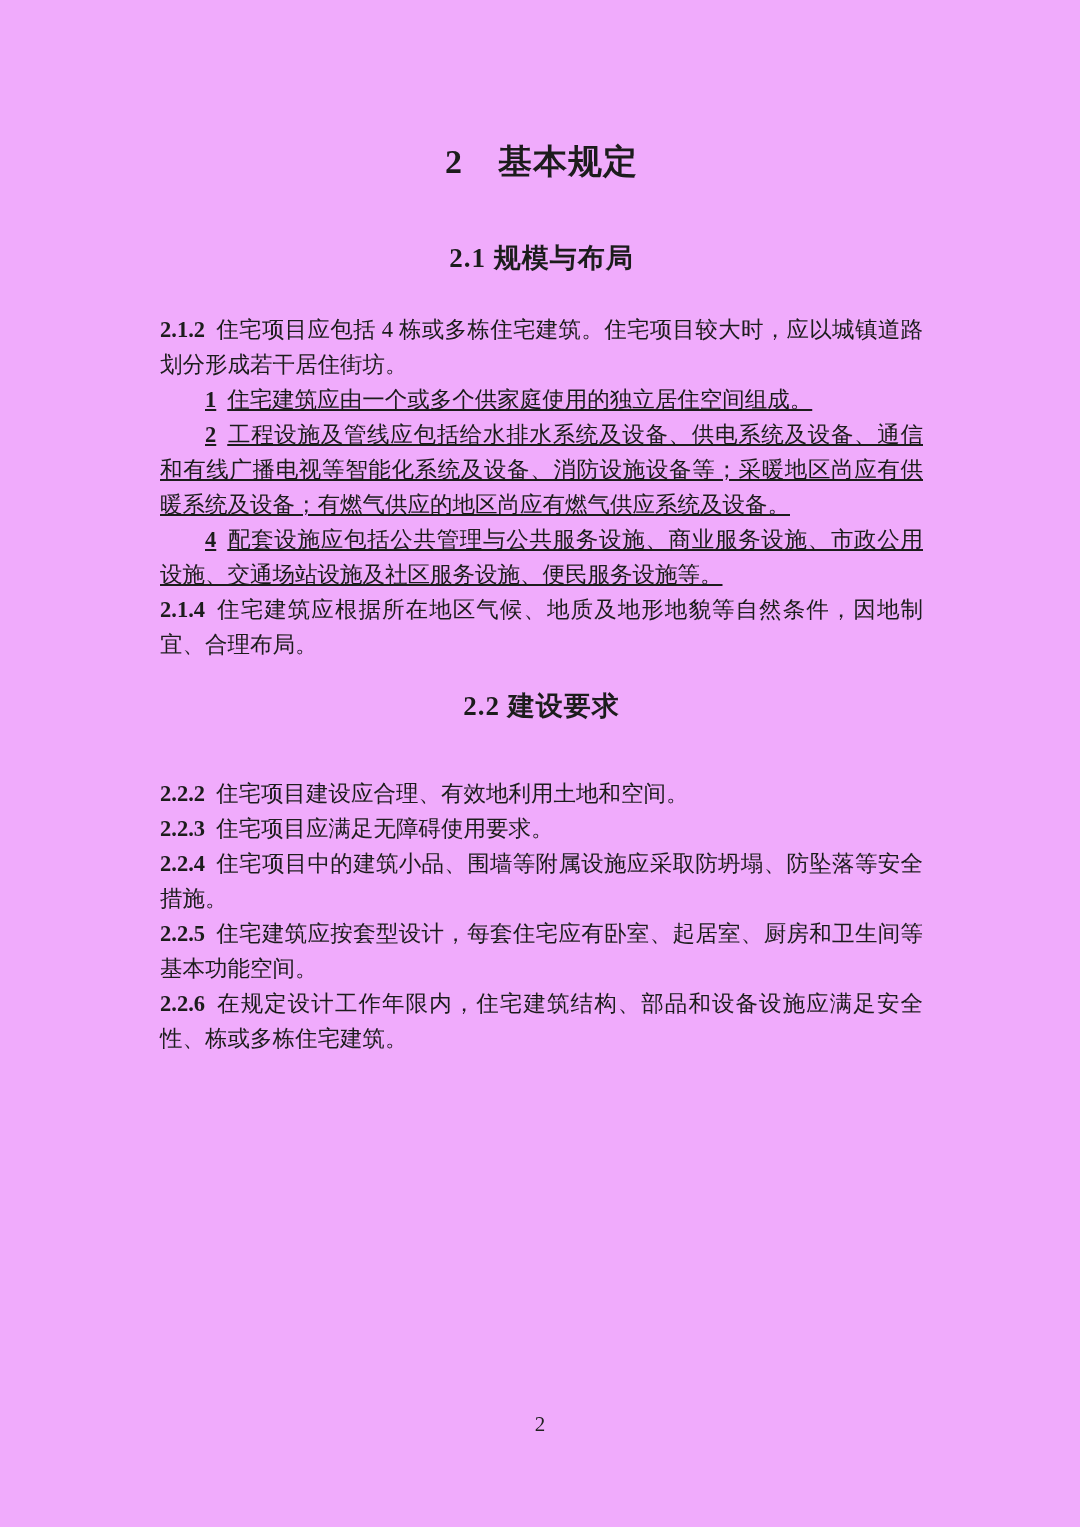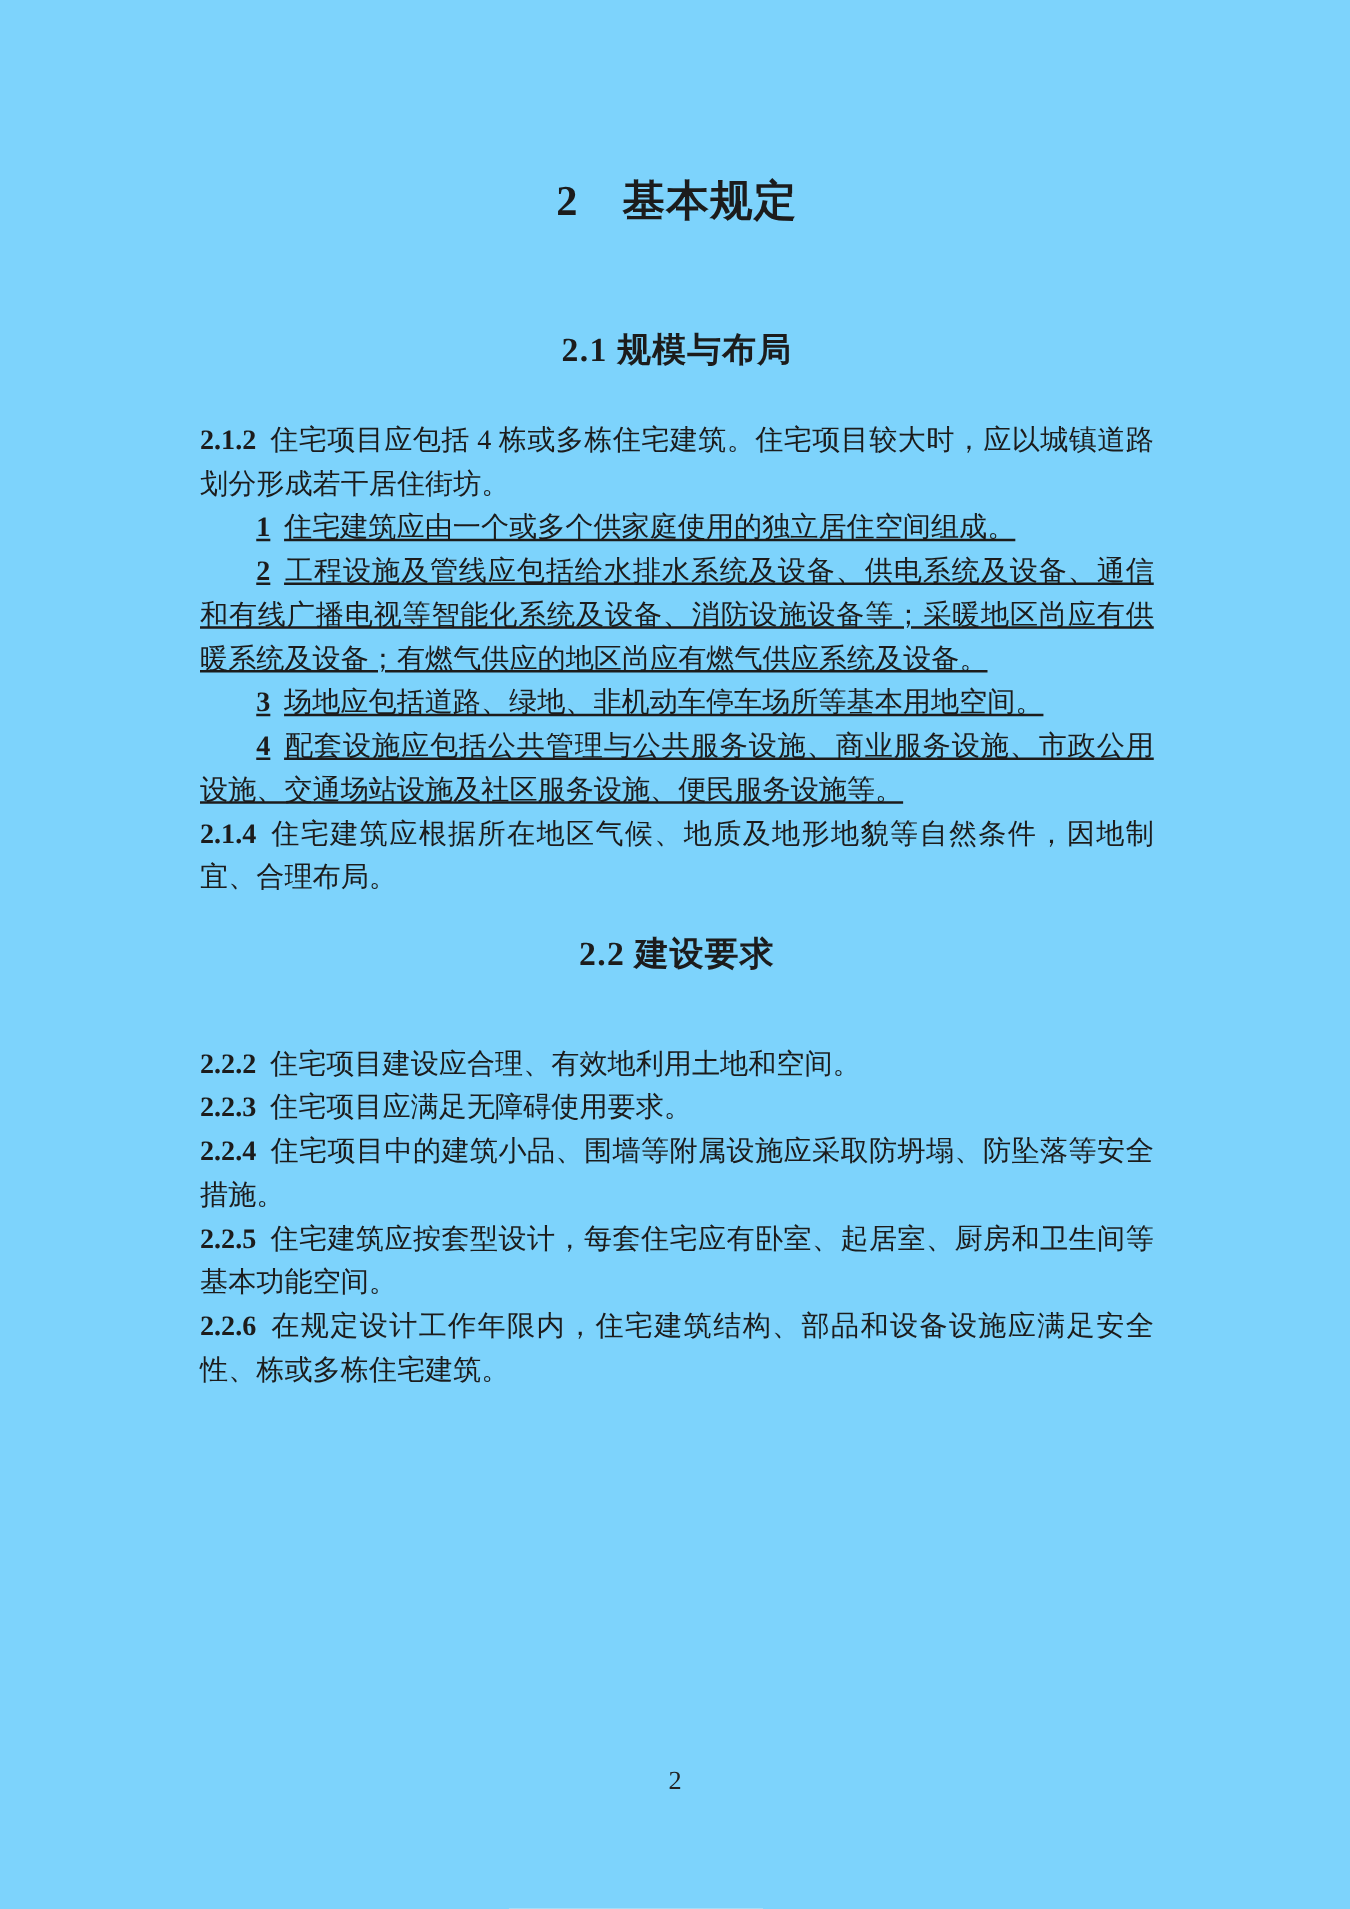--- a/index.html
+++ b/index.html
@@ -5,21 +5,21 @@
   html, body {
     margin: 0;
     padding: 0;
     background: #e9e9e9;
   }
   .page {
     position: relative;
     width: 1080px;
     height: 1527px;
     margin: 0 auto;
-    background: #7dd3fc;
+    background: #f0abfc;
     box-sizing: border-box;
     padding: 140px 157px 0 160px;
     font-family: "Liberation Serif", "DejaVu Serif", serif;
     color: #1c1c1c;
     overflow: hidden;
   }
   .chapter-title {
     margin: 0;
     text-align: center;
     font-size: 34px;
@@ -29,21 +29,21 @@
   }
   .section-heading {
     margin: 0;
     text-align: center;
     font-size: 27px;
     font-weight: bold;
     line-height: 36px;
     letter-spacing: 1px;
   }
   .section-heading.first {
-    margin-top: 78px;
+    margin-top: 56px;
     margin-bottom: 36px;
   }
   .section-heading.second {
     margin-top: 26px;
     margin-bottom: 52px;
   }
   .clause {
     margin: 0;
     font-size: 22.5px;
     line-height: 35px;
@@ -80,21 +80,20 @@
     <h2 class="section-heading first">2.1 规模与布局</h2>
 
 
     <p class="clause"><span class="num">2.1.2</span><span class="txt">住宅项目应包括 4 栋或多栋住宅建筑。住宅项目较大时，应以城镇道路划分形成若干居住街坊。</span></p>
 
 
     <p class="clause sub"><span class="num">1</span><span class="txt">住宅建筑应由一个或多个供家庭使用的独立居住空间组成。</span></p>
 
     <p class="clause sub"><span class="num">2</span><span class="txt">工程设施及管线应包括给水排水系统及设备、供电系统及设备、通信和有线广播电视等智能化系统及设备、消防设施设备等；采暖地区尚应有供暖系统及设备；有燃气供应的地区尚应有燃气供应系统及设备。</span></p>
 
-    <p class="clause sub"><span class="num">3</span><span class="txt">场地应包括道路、绿地、非机动车停车场所等基本用地空间。</span></p>
 
     <p class="clause sub"><span class="num">4</span><span class="txt">配套设施应包括公共管理与公共服务设施、商业服务设施、市政公用设施、交通场站设施及社区服务设施、便民服务设施等。</span></p>
 
     <p class="clause"><span class="num">2.1.4</span><span class="txt">住宅建筑应根据所在地区气候、地质及地形地貌等自然条件，因地制宜、合理布局。</span></p>
   </section>
 
   <section>
     <h2 class="section-heading second">2.2 建设要求</h2>
 
 

